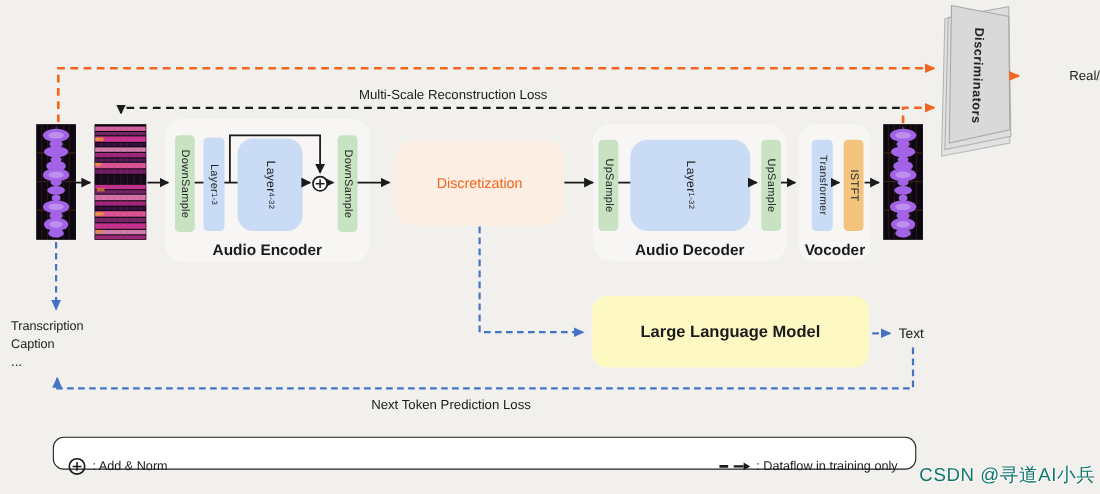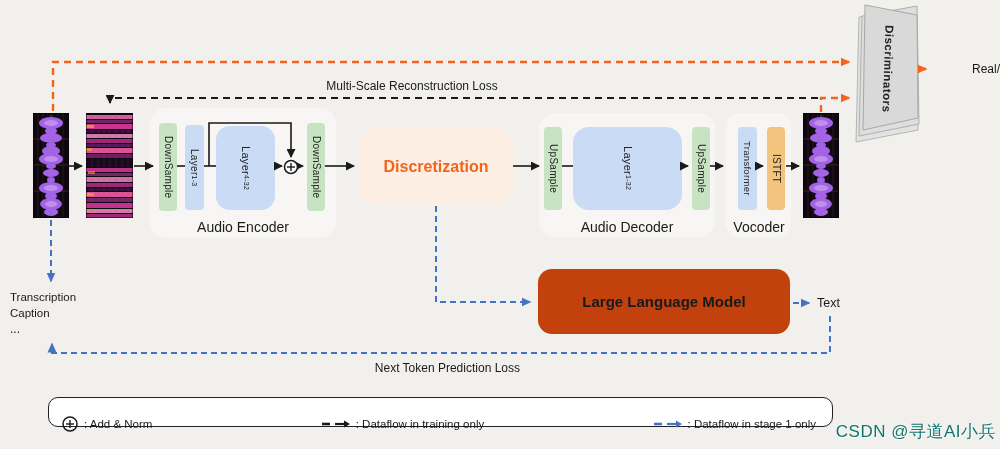--- a/index.html
+++ b/index.html
@@ -6,21 +6,21 @@
   body{width:1000px;height:449px;background:#f1f0ed;font-family:"Liberation Sans",sans-serif;color:#1a1a1a;position:relative;overflow:hidden;}
   .abs{position:absolute;}
   .container{background:#f7f6f4;border-radius:16px;}
   .vbox{display:flex;align-items:center;justify-content:center;border-radius:4px;}
   .vtext{writing-mode:vertical-rl;text-orientation:mixed;font-size:10px;color:#222;letter-spacing:.3px;white-space:nowrap;}
   .vtext .sub{font-size:7px;}
   .green{background:#c7e3c1;}
   .blue{background:#c9dbf5;}
   .bigblue{background:#c9dbf5;border-radius:14px;}
   .orangebox{background:#f2c47e;}
-  .blocktitle{font-weight:normal;font-size:14px;text-align:center;}
+  .blocktitle{font-weight:bold;font-size:14px;text-align:center;}
   .caption{font-size:12px;}
   .legend{left:48px;top:397px;width:785px;height:30px;background:#ffffff;border:1.6px solid #222;border-radius:10px;display:flex;align-items:center;justify-content:space-between;padding:0 16px 0 12px;box-sizing:border-box;}
   .legenditem{display:flex;align-items:center;gap:5px;font-size:11.5px;white-space:nowrap;margin-top:24px;}
   .swatch{width:23px;height:15px;background:#c9c9c9;}
   .watermark{right:4px;top:420px;font-size:17px;color:#0f766e;letter-spacing:.5px;text-shadow:1px 1px 0 rgba(255,255,255,.9);}
   svg{display:block;}
   .overlay{left:0;top:0;pointer-events:none;}
 </style>
 </head>
 <body>
@@ -128,21 +128,21 @@
   </div>
 <div class="abs vbox bigblue" style="left:216px;top:126px;width:59px;height:84px">
     <span class="vtext" style="font-size:11px"><span>Layer</span><span class="sub">4-32</span></span>
   </div>
 <div class="abs vbox green" style="left:307px;top:123px;width:18px;height:88px">
     <span class="vtext">DownSample</span>
   </div>
 <div class="abs blocktitle" style="left:150px;top:219px;width:186px">Audio Encoder</div>
 
 <div class="abs" style="left:359px;top:128px;width:154px;height:77px;background:#fdeee4;border-radius:18px;display:flex;align-items:center;justify-content:center">
-  <span style="color:#f26419;font-weight:bold;font-size:16px">Discretization</span>
+  <span style="color:#f26419;font-weight:normal;font-size:13px">Discretization</span>
 </div>
 
 <div class="abs container" style="left:539px;top:113px;width:176px;height:124px"></div>
 <div class="abs vbox green" style="left:544px;top:127px;width:18px;height:83px">
     <span class="vtext">UpSample</span>
   </div>
 <div class="abs vbox bigblue" style="left:573px;top:127px;width:109px;height:83px;border-radius:16px">
     <span class="vtext" style="font-size:11px"><span>Layer</span><span class="sub">1-32</span></span>
   </div>
 <div class="abs vbox green" style="left:692px;top:127px;width:18px;height:83px">
@@ -161,26 +161,26 @@
 
 <svg class="abs" style="left:845px;top:0" width="95" height="145">
   <polygon points="14,17 71,7 73,130 11,142" fill="#e2e2e2" stroke="#b5b5b5" stroke-width="1"></polygon>
   <polygon points="17,16 72,6 74,124 14,136" fill="#dedede" stroke="#b0b0b0" stroke-width="1"></polygon>
   <polygon points="20,5 72,15 73,118 18,130" fill="#d9d9d9" stroke="#a8a8a8" stroke-width="1"></polygon>
 </svg>
 <div class="abs" style="left:882px;top:25px;transform:rotate(2deg)">
   <span class="vtext" style="font-size:11.5px;font-weight:bold;letter-spacing:.5px">Discriminators</span>
 </div>
 
-<div class="abs" style="left:538px;top:269px;width:252px;height:65px;background:#c2410c;border-radius:14px;display:flex;align-items:center;justify-content:center">
+<div class="abs" style="left:538px;top:269px;width:252px;height:65px;background:#fef9c3;border-radius:14px;display:flex;align-items:center;justify-content:center">
   <span style="font-weight:bold;font-size:15px">Large Language Model</span>
 </div>
 
 <div class="abs caption" style="left:302px;top:79px;width:220px;text-align:center">Multi-Scale Reconstruction Loss</div>
-<div class="abs caption" style="left:300px;top:361px;width:220px;text-align:right">Next Token Prediction Loss</div>
+<div class="abs caption" style="left:300px;top:361px;width:220px;text-align:center">Next Token Prediction Loss</div>
 <div class="abs caption" style="left:972px;top:62px">Real/Fake</div>
 <div class="abs caption" style="left:817px;top:296px;font-size:12.5px">Text</div>
 <div class="abs" style="left:10px;top:290px;width:85px;font-size:11.5px;line-height:1.35">
   <div>Transcription</div>
   <div>Caption</div>
   <div style="font-size:12px">...</div>
 </div>
 
 <svg class="abs overlay" width="1000" height="449">
   <defs>
@@ -244,23 +244,15 @@
     <span>: Add &amp; Norm</span>
   </div>
   <div class="legenditem">
     <svg width="30" height="10">
         <line x1="1" y1="5" x2="9" y2="5" stroke="#1a1a1a" stroke-width="2.6"></line>
         <line x1="14" y1="5" x2="23" y2="5" stroke="#1a1a1a" stroke-width="2.2"></line>
         <polygon points="23,1.5 29,5 23,8.5" fill="#1a1a1a"></polygon>
       </svg>
     <span>: Dataflow in training only</span>
   </div>
-  <div class="legenditem">
-    <svg width="30" height="10">
-        <line x1="1" y1="5" x2="9" y2="5" stroke="#4472c4" stroke-width="2.6"></line>
-        <line x1="14" y1="5" x2="23" y2="5" stroke="#4472c4" stroke-width="2.2"></line>
-        <polygon points="23,1.5 29,5 23,8.5" fill="#4472c4"></polygon>
-      </svg>
-    <span>: Dataflow in stage 1 only</span>
-  </div>
 </div>
 
 <div class="abs watermark">CSDN @寻道AI小兵</div>
 
 </body></html>

